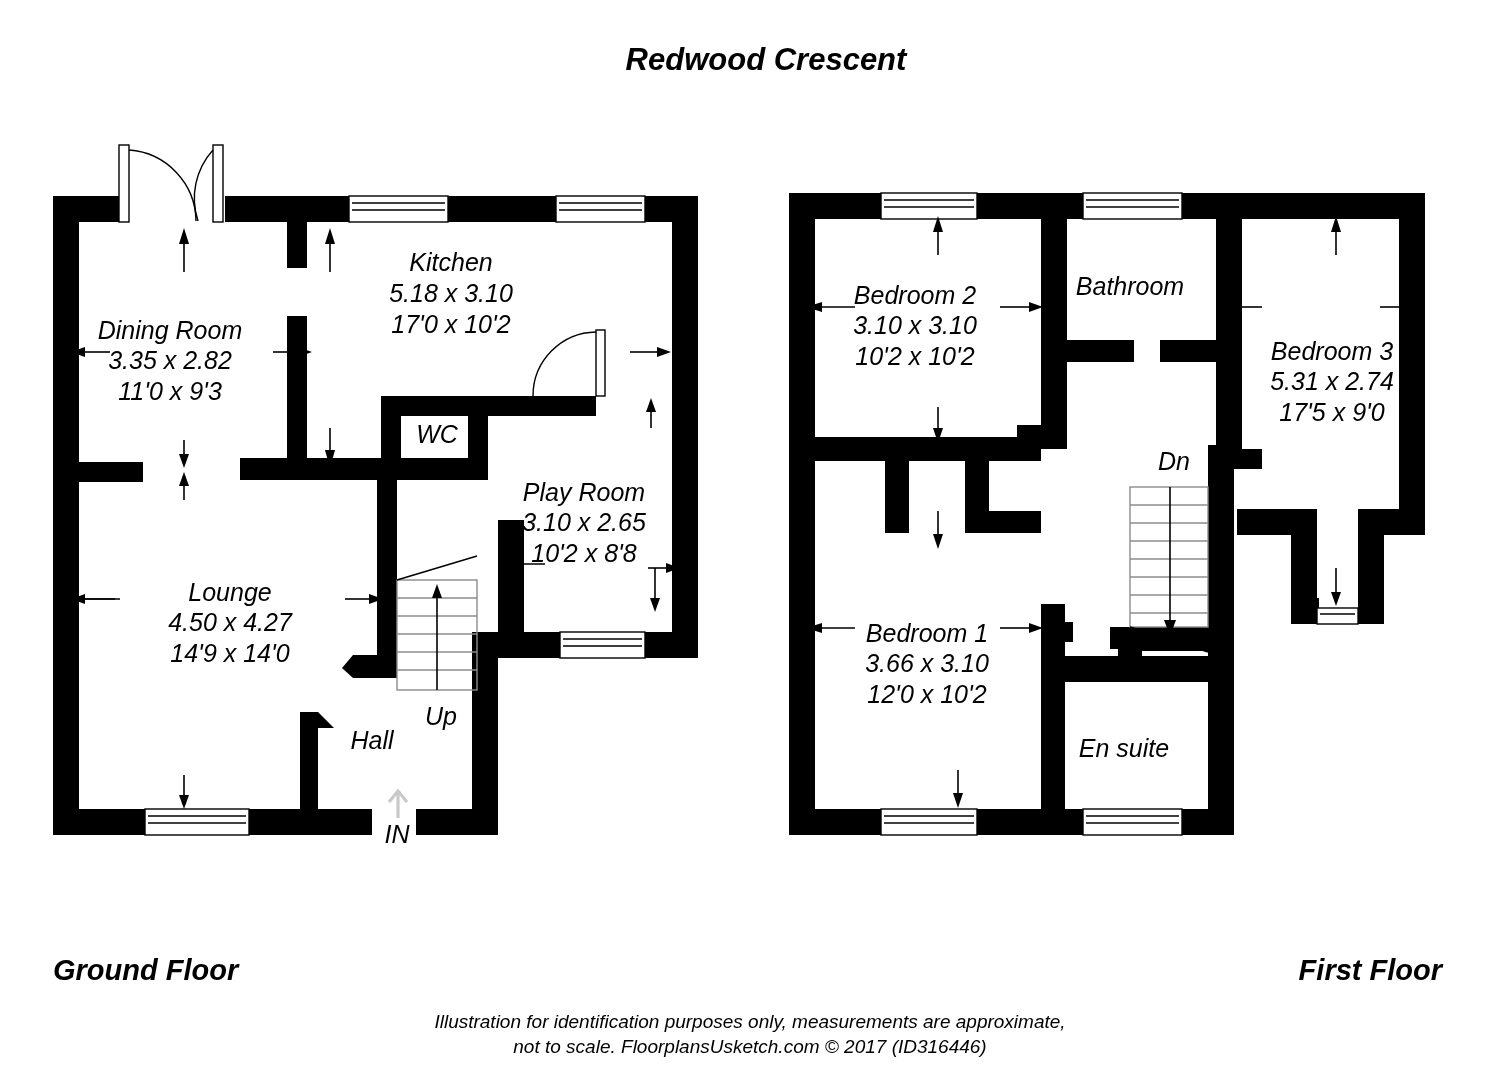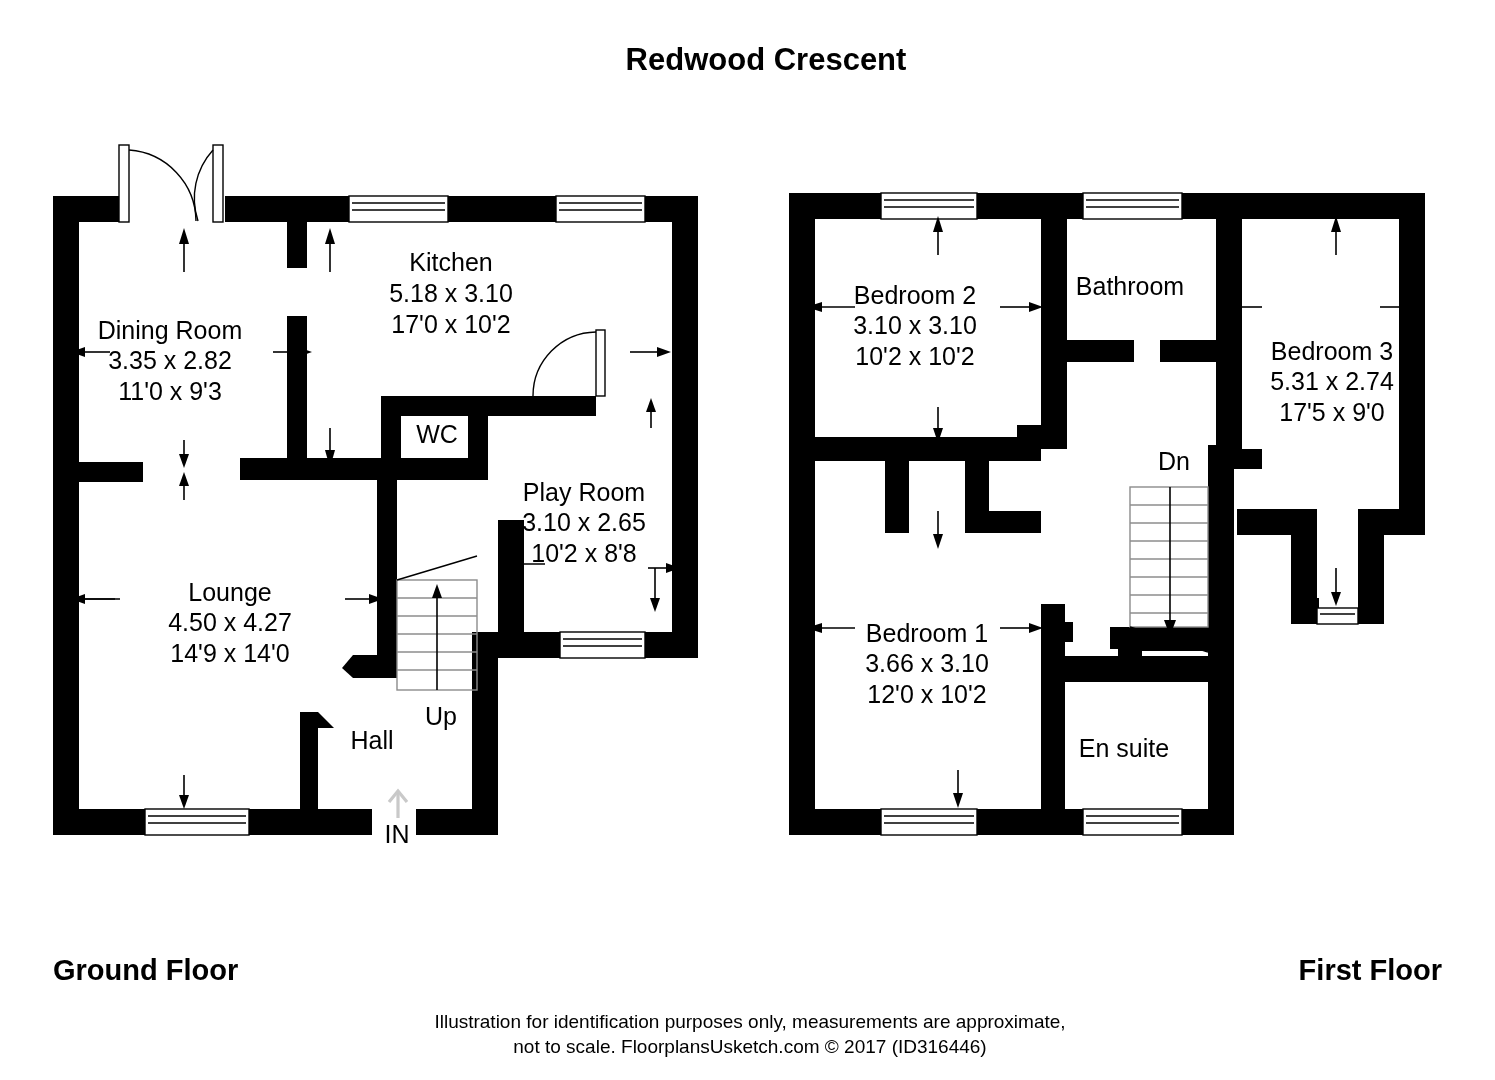--- a/index.html
+++ b/index.html
@@ -13,20 +13,21 @@
     font-family: "Liberation Sans", sans-serif;
     color: #000000;
     position: relative;
     overflow: hidden;
   }
   #plan-root {
     position: absolute;
     left: 0; top: 0;
     width: 1495px;
     height: 1080px;
+    font-style: italic;
   }
   svg { display: block; }
   .wall { fill: #000000; }
   .thin { fill: none; stroke: #000000; stroke-width: 1.4; }
   .thin-grey { fill: none; stroke: #8c8c8c; stroke-width: 1.4; }
   .winfill { fill: #ffffff; stroke: #000000; stroke-width: 1.4; }
   .dimline { stroke: #000000; stroke-width: 1.6; fill: none; }
   .txt {
     font-family: "Liberation Sans", sans-serif;
     fill: #000000;

